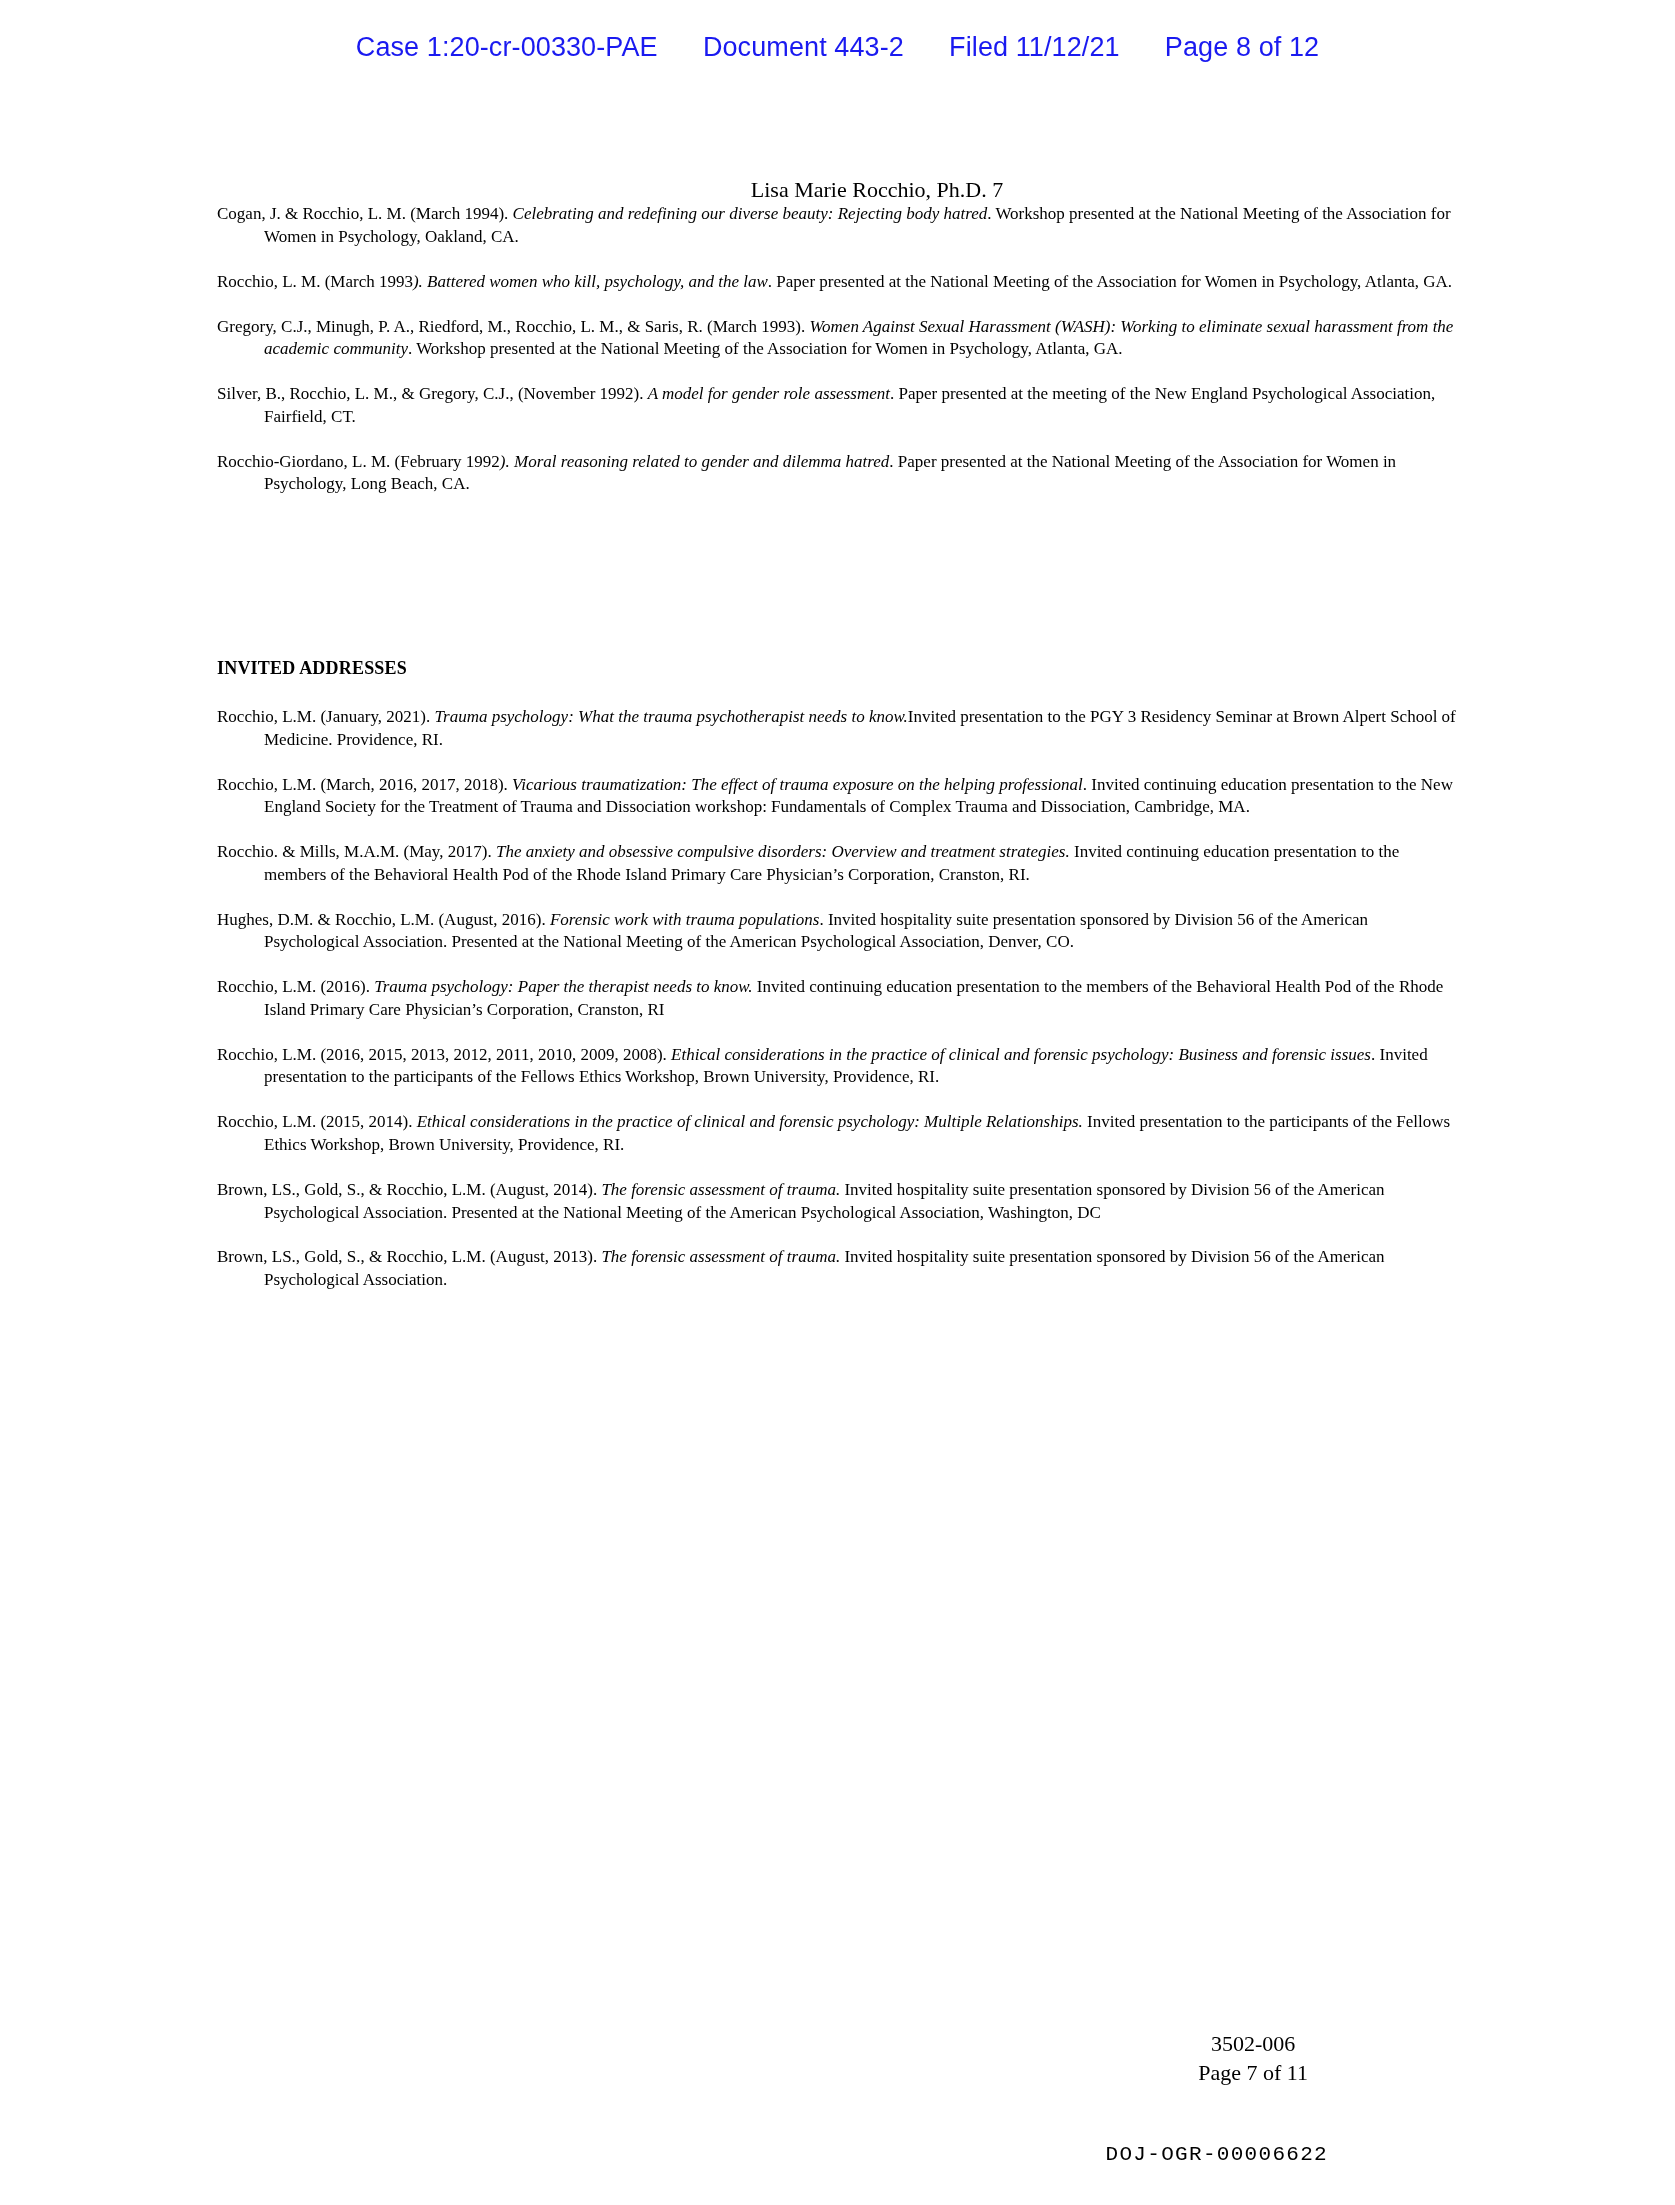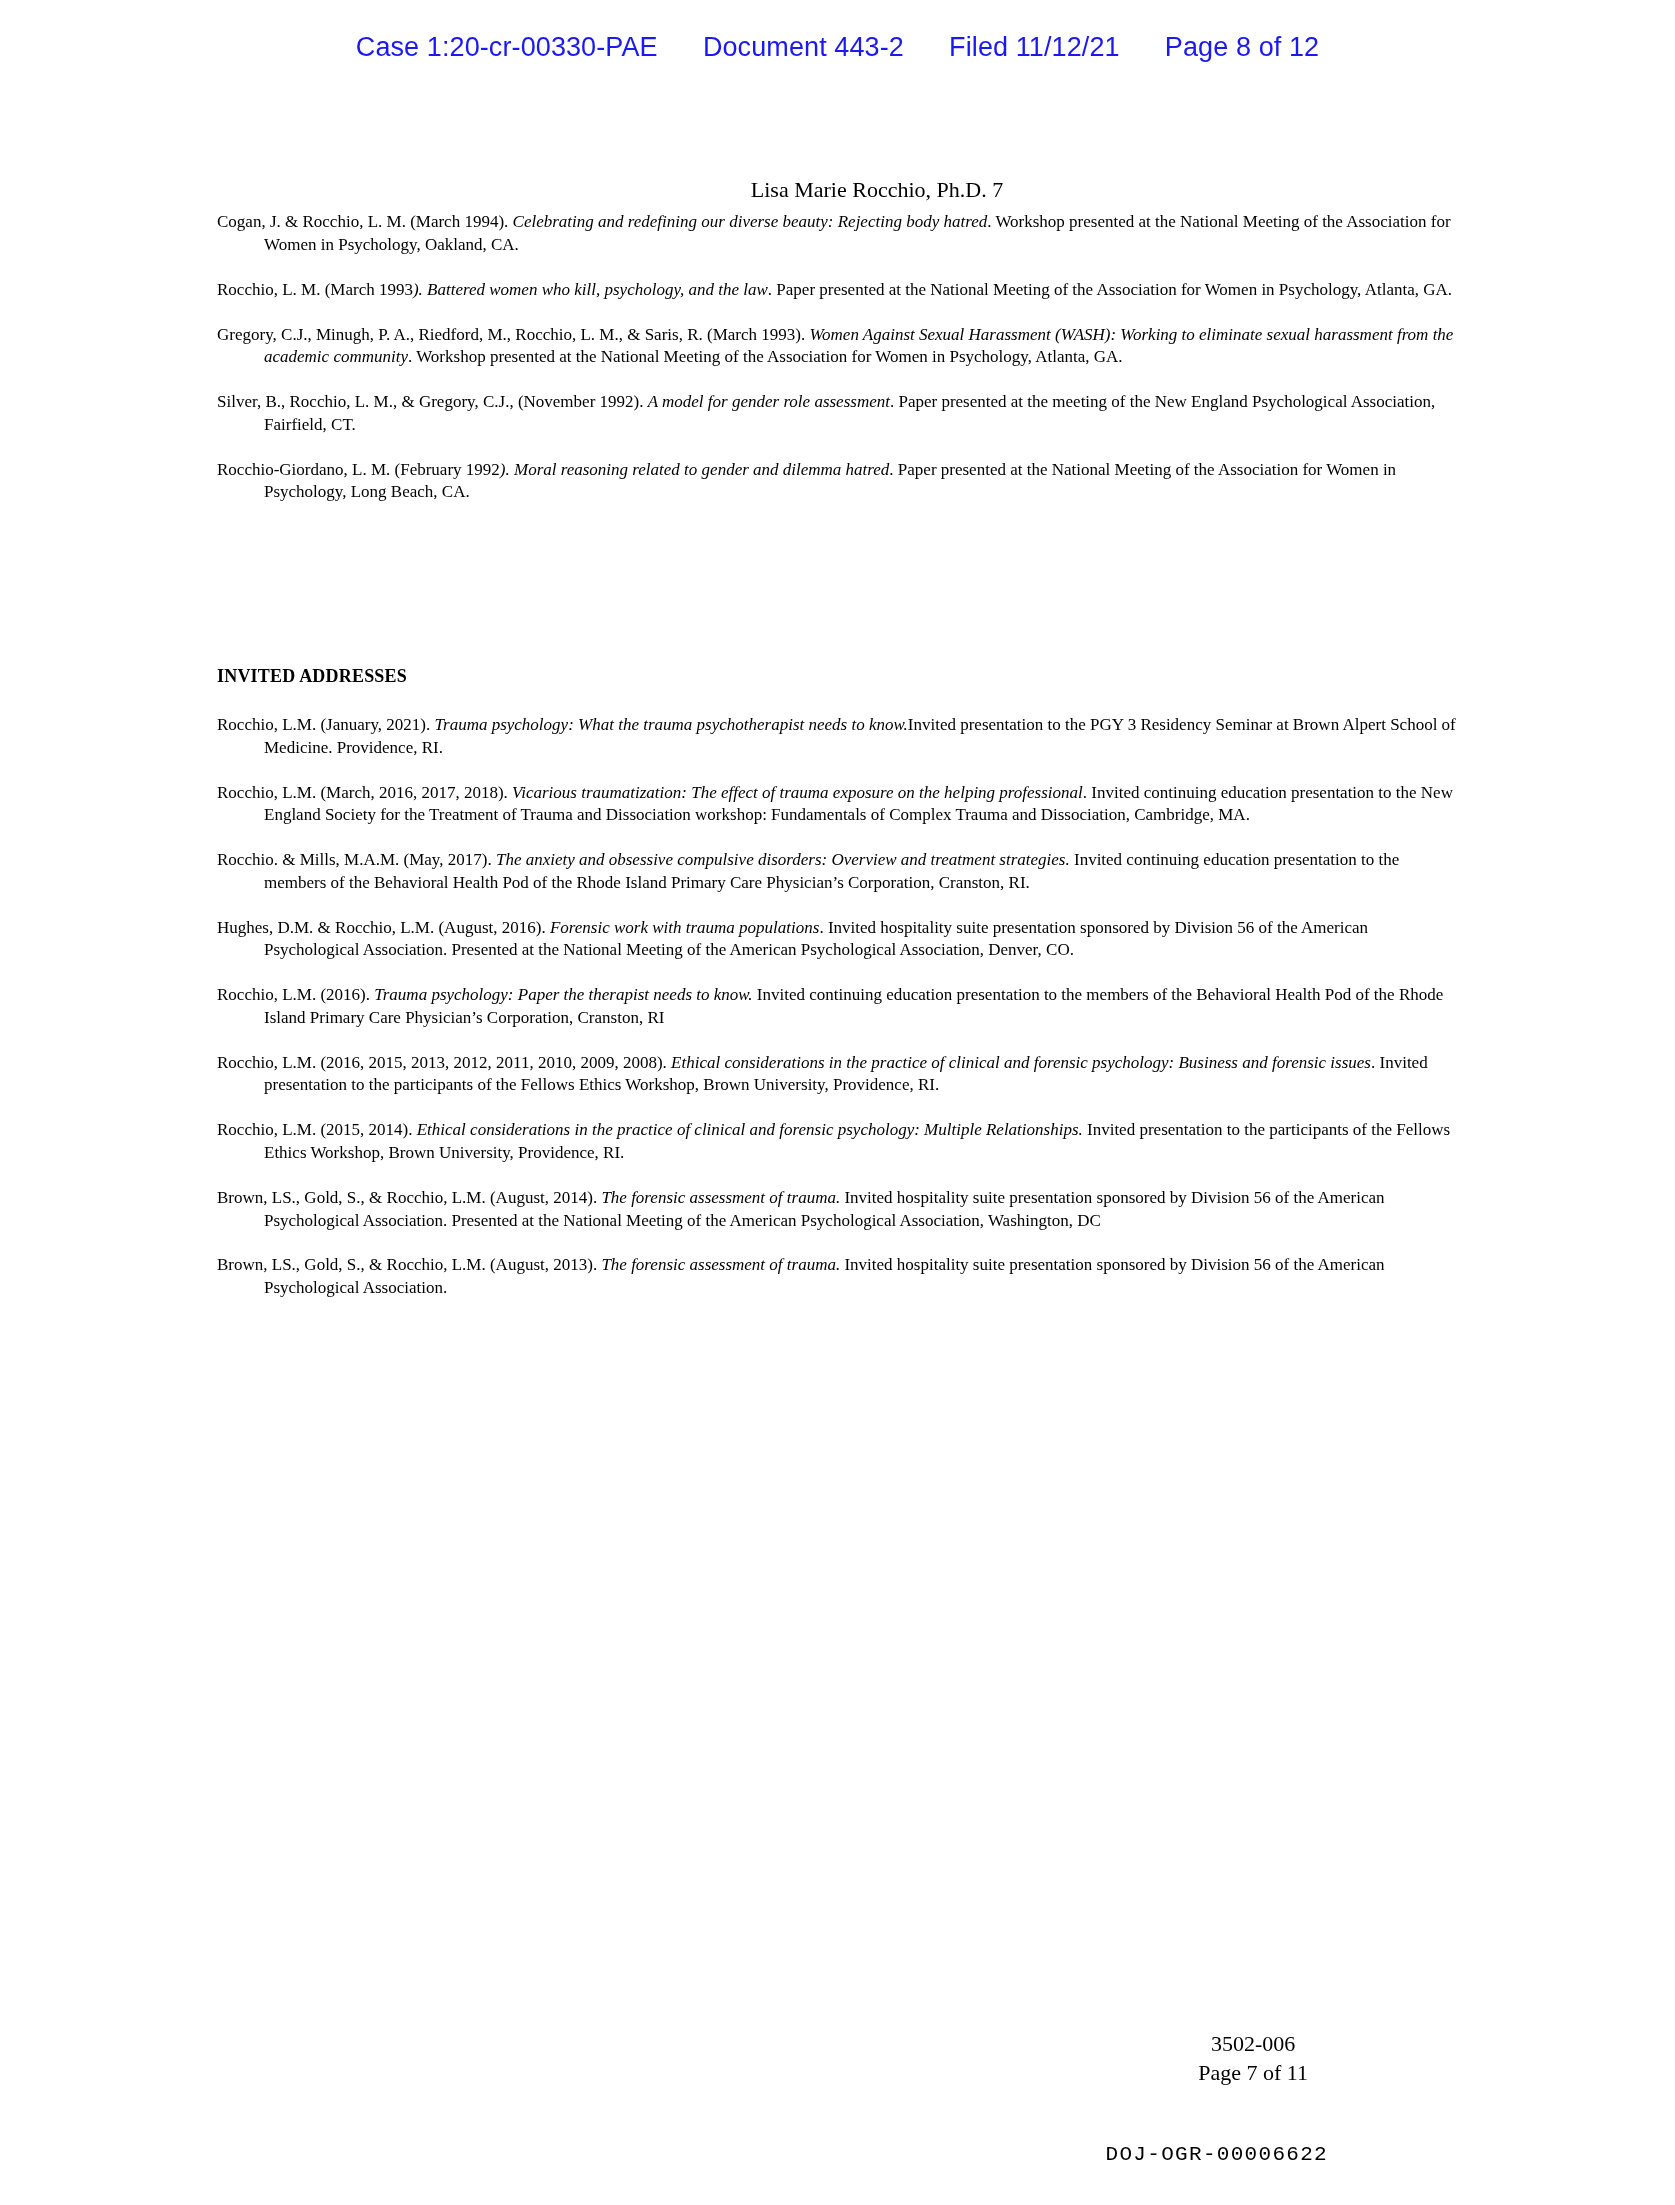--- a/index.html
+++ b/index.html
@@ -42,21 +42,21 @@
     position: absolute;
     left: 217px;
     top: 177px;
     width: 1248px;
     font-size: 22px;
     line-height: 1.33;
   }
 
   .running-head {
     text-align: center;
-    margin: 0 0 8px 72px;
+    margin: 0 0 0 72px;
     font-size: 22px;
     line-height: 1.2;
   }
 
   .ref {
     margin: 0 0 22.3px 0;
     padding-left: 47px;
     text-indent: -47px;
     text-align: left;
     font-size: 17px;

